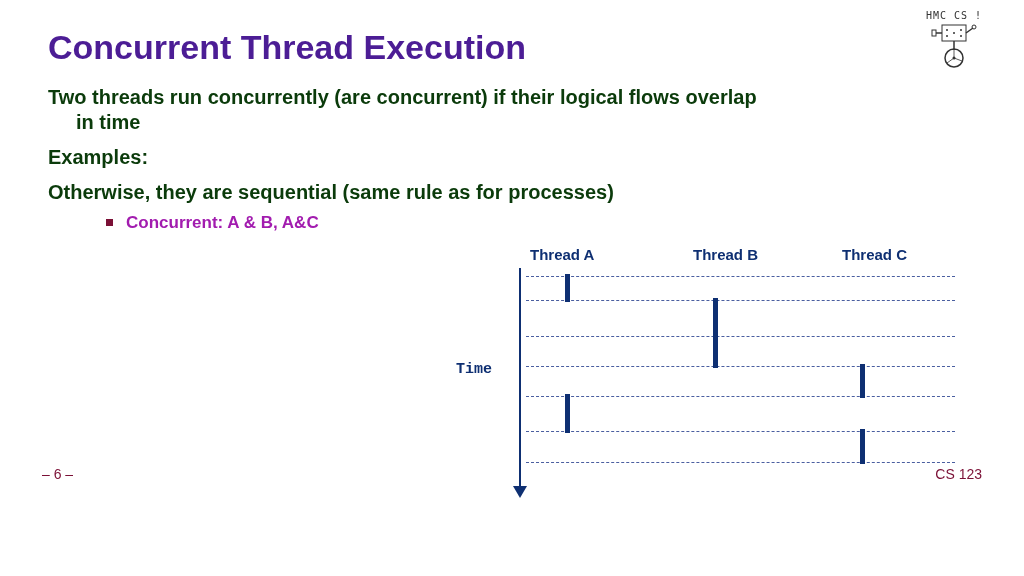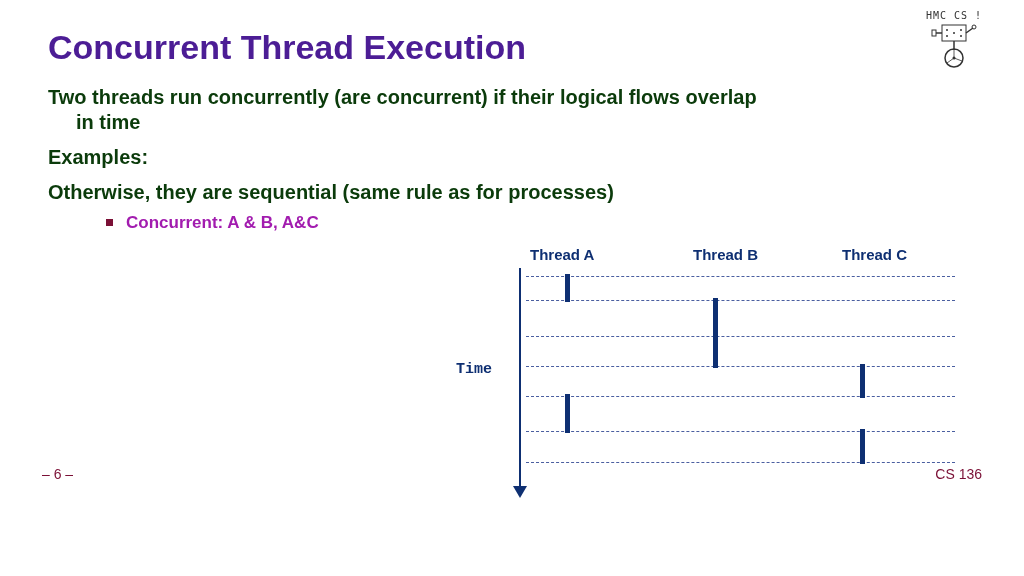--- a/index.html
+++ b/index.html
@@ -196,15 +196,15 @@
         <div class="row-line" style="top: 216px;"></div>
         <div class="bar" style="left: 135px; top: 28px; height: 28px;"></div>
         <div class="bar" style="left: 283px; top: 52px; height: 70px;"></div>
         <div class="bar" style="left: 430px; top: 118px; height: 34px;"></div>
         <div class="bar" style="left: 135px; top: 148px; height: 39px;"></div>
         <div class="bar" style="left: 430px; top: 183px; height: 35px;"></div>
       </div>
   </div>
 
   <div class="footer-left">– 6 –</div>
-  <div class="footer-right">CS 136</div>
+  <div class="footer-right">CS 123</div>
 
 </div>
 
 </body></html>

